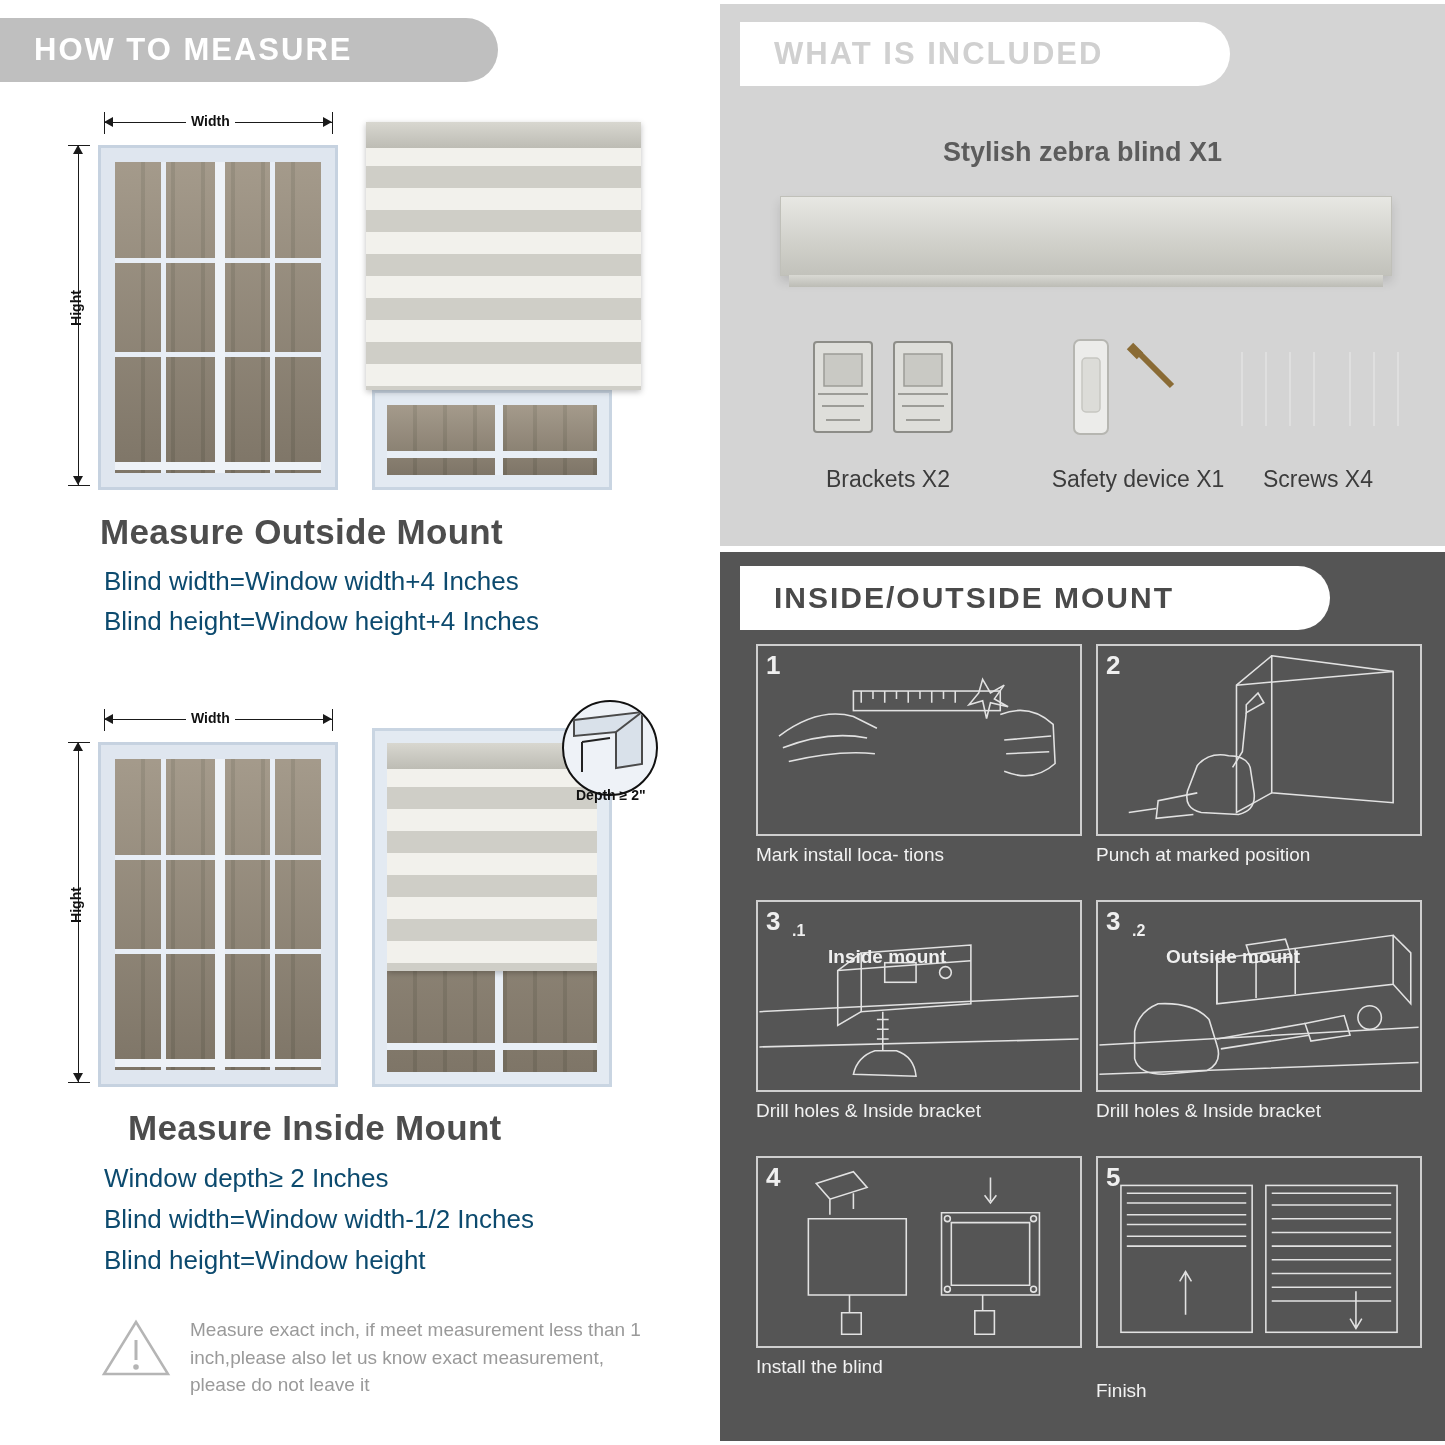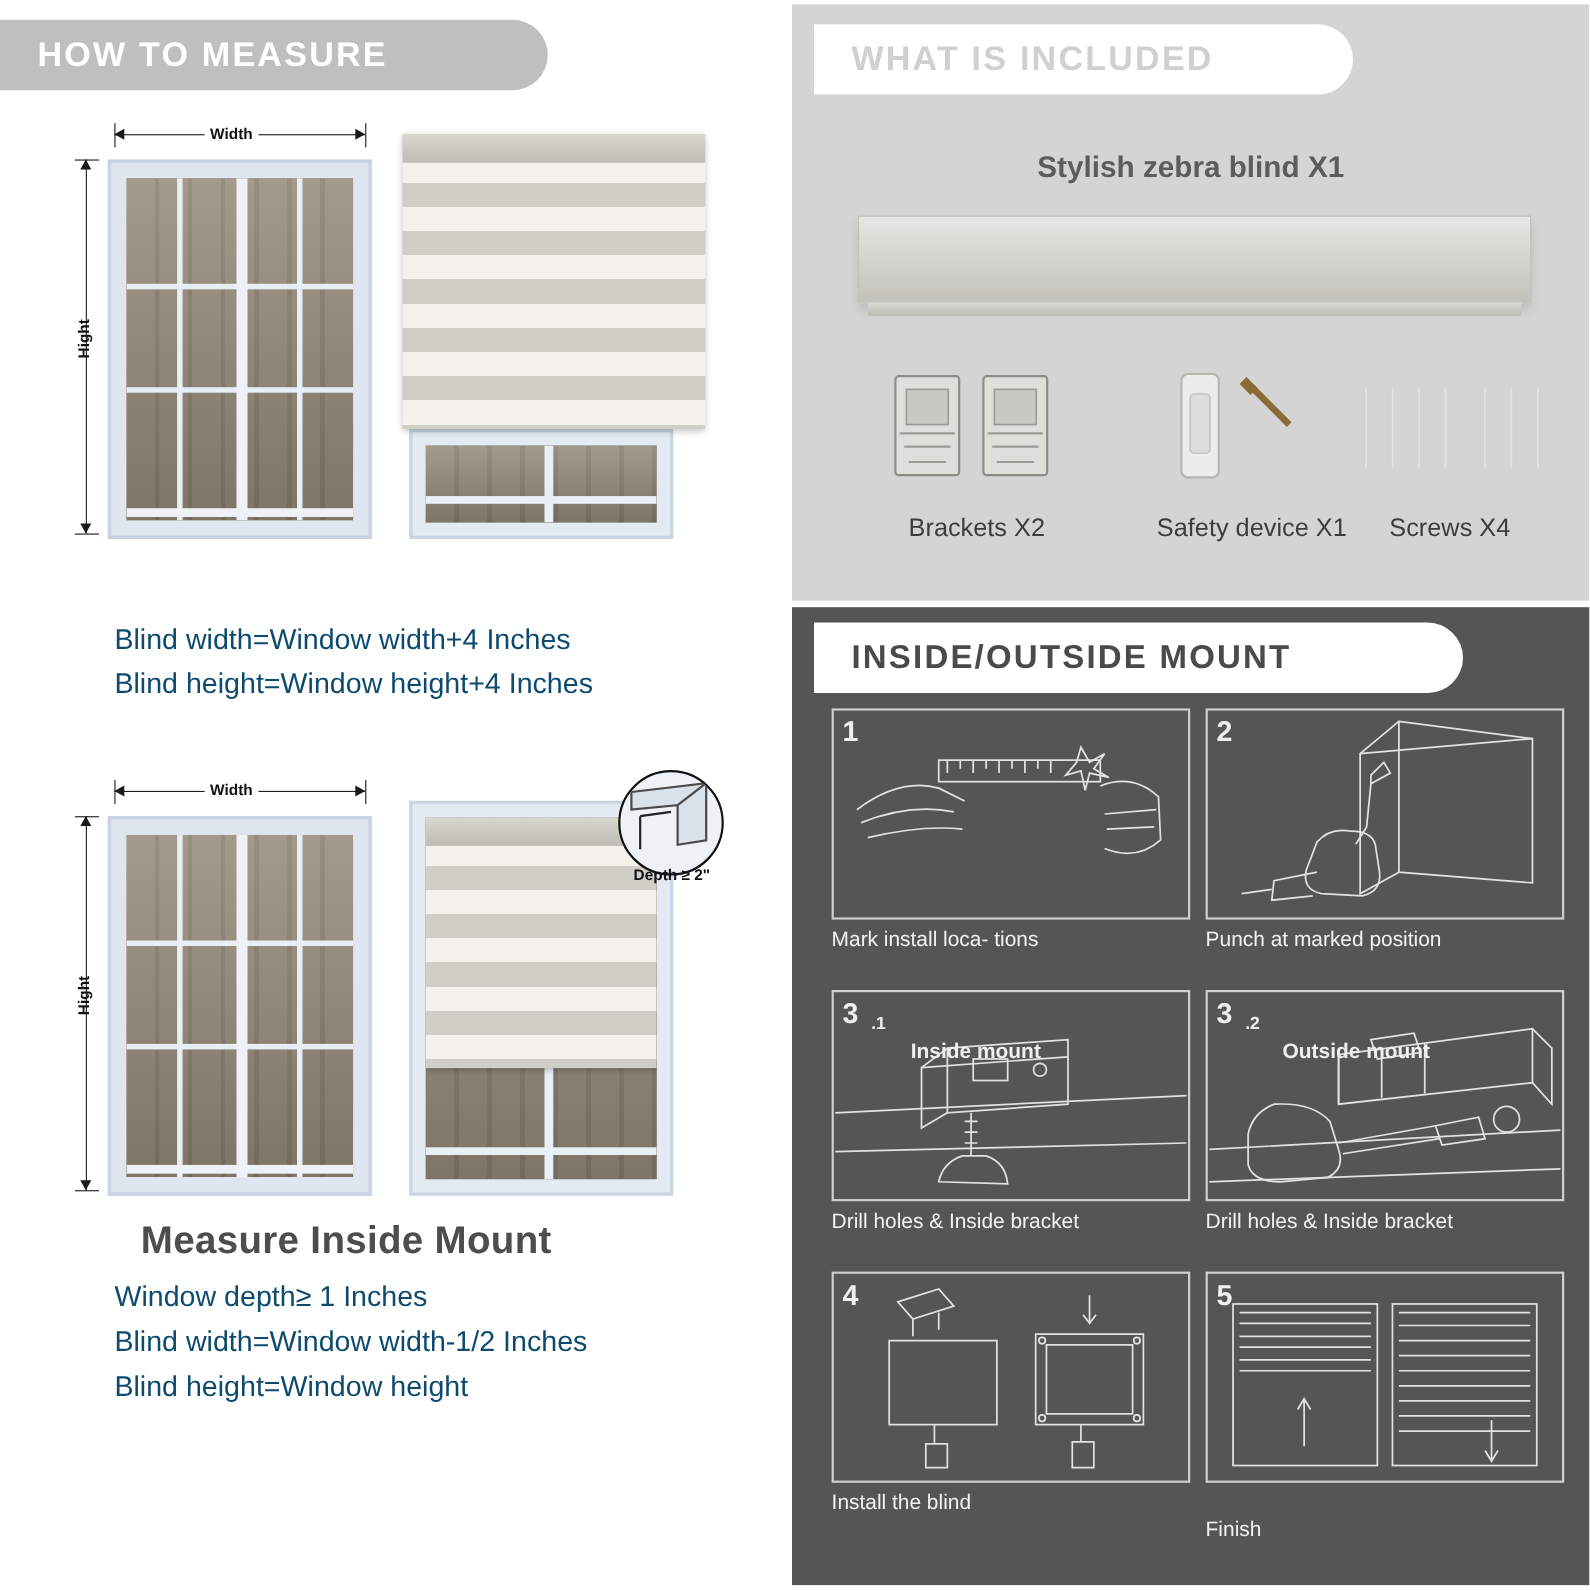--- a/index.html
+++ b/index.html
@@ -207,20 +207,21 @@
           <div class="bldg"></div>
           <div class="sash-v" style="left:108px;"></div>
           <div class="sash-h" style="top:46px;"></div>
         </div>
       </div>
       <div class="blind-fabric" style="left:366px;top:122px;width:275px;height:268px;">
         <div class="blind-head"></div>
       </div>
     </div>
 
+    <div class="heading" style="left:100px;top:512px;">Measure Outside Mount</div>
     <div class="line-txt" style="left:104px;top:566px;">Blind width=Window width+4 Inches</div>
     <div class="line-txt" style="left:104px;top:606px;">Blind height=Window height+4 Inches</div>
 
     <div>
 
       <div class="dim-h" style="left:104px;top:719px;width:228px;"></div>
       <div class="arrow arr-left" style="left:104px;top:714px;"></div>
       <div class="arrow arr-right" style="left:323px;top:714px;"></div>
       <div class="tick" style="left:104px;top:709px;width:1px;height:22px;"></div>
       <div class="tick" style="left:332px;top:709px;width:1px;height:22px;"></div>
@@ -260,24 +261,34 @@
         <svg class="sketch" viewBox="0 0 92 92">
           <path d="M10 18 L78 10 L78 62 L52 66 L52 30 L10 34 Z" style="stroke:#4a4a4a;fill:#d9e1ea;stroke-width:2"></path>
           <path d="M52 30 L78 10" style="stroke:#4a4a4a;stroke-width:2"></path>
           <path d="M18 40 L18 70 M18 40 L46 36" style="stroke:#222;stroke-width:2"></path>
         </svg>
       </div>
       <div class="depth-lbl" style="left:576px;top:787px;">Depth ≥ 2"</div>
     </div>
 
     <div class="heading" style="left:100px;top:1108px;margin-left:28px;">Measure Inside Mount</div>
-    <div class="line-txt" style="left:104px;top:1163px;">Window depth≥ 1 Inches</div>
+    <div class="line-txt" style="left:104px;top:1163px;">Window depth≥ 2 Inches</div>
     <div class="line-txt" style="left:104px;top:1204px;">Blind width=Window width-1/2 Inches</div>
     <div class="line-txt" style="left:104px;top:1245px;">Blind height=Window height</div>
 
+    <div class="note-wrap">
+      <div class="warn-tri">
+        <svg class="sketch" viewBox="0 0 72 64">
+          <path d="M36 6 L68 58 L4 58 Z" style="stroke:#b5b5b5;stroke-width:2.5"></path>
+          <line x1="36" y1="24" x2="36" y2="44" style="stroke:#b5b5b5;stroke-width:3"></line>
+          <circle cx="36" cy="51" r="1.8" style="stroke:#b5b5b5;fill:#b5b5b5;stroke-width:2"></circle>
+        </svg>
+      </div>
+      <div class="note-txt">Measure exact inch, if meet measurement less than 1 inch,please also let us know exact measurement, please do not leave it</div>
+    </div>
   </div>
 
   <div class="right-col">
 
     <div class="included-panel">
       <div class="banner banner-right">
         <span>WHAT IS INCLUDED</span>
       </div>
 
       <div class="incl-title">Stylish zebra blind X1</div>

